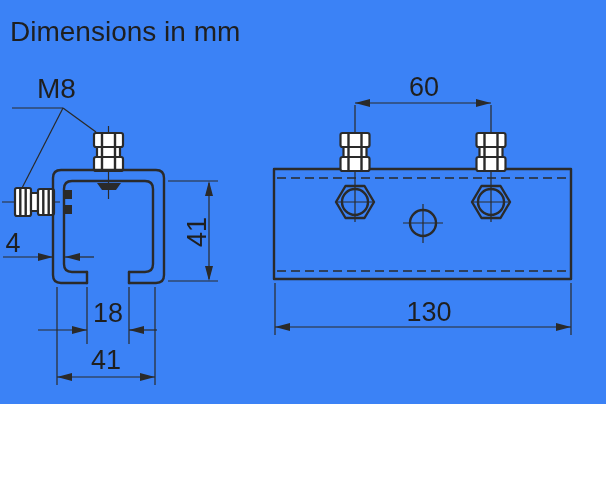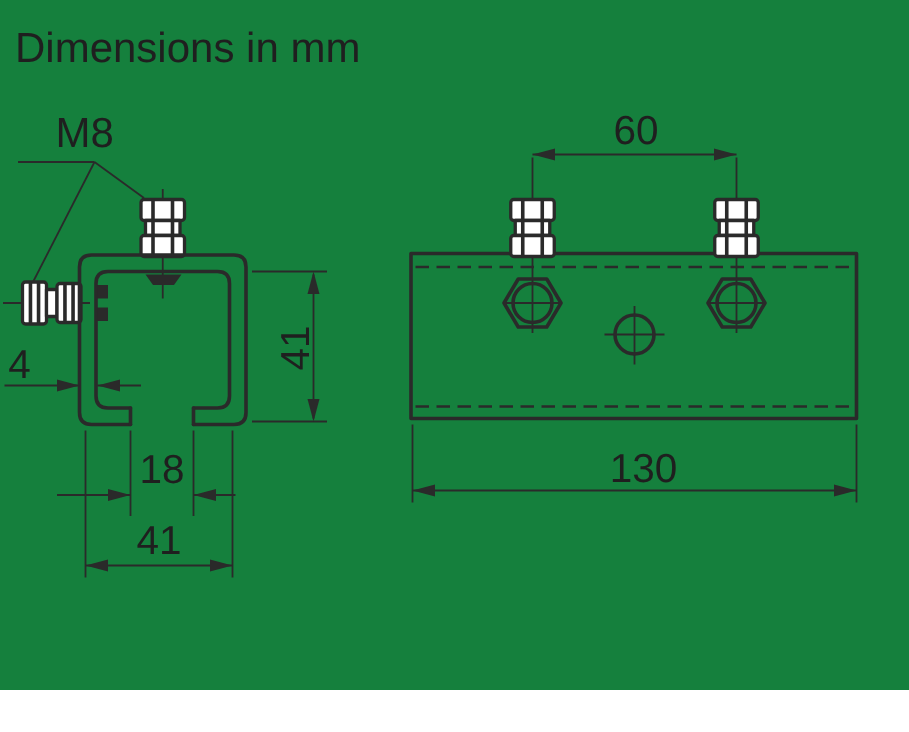--- a/index.html
+++ b/index.html
@@ -1,20 +1,20 @@
 <!DOCTYPE html>
 <html><head>
 <meta charset="utf-8">
 <style>
   html, body { margin: 0; padding: 0; background: #ffffff; }
   .stage {
     position: relative;
     width: 606px;
-    height: 460px;
-    background: #15803d;
+    height: 404px;
+    background: #3b82f6;
     overflow: hidden;
     font-family: "Liberation Sans", sans-serif;
   }
   svg { display: block; }
   .thick  { stroke: #2a2a2a; stroke-width: 2.4; fill: none; stroke-linejoin: round; stroke-linecap: round; }
   .thick2 { stroke: #2a2a2a; stroke-width: 2.2; fill: #ffffff; stroke-linejoin: round; }
   .thin   { stroke: #2a2a2a; stroke-width: 1.2; fill: none; }
   .dashed { stroke: #2a2a2a; stroke-width: 1.6; fill: none; stroke-dasharray: 9 5; }
   .solid  { fill: #2a2a2a; stroke: none; }
   .txt    { font-family: "Liberation Sans", sans-serif; font-size: 27px; fill: #1f1f1f; }

